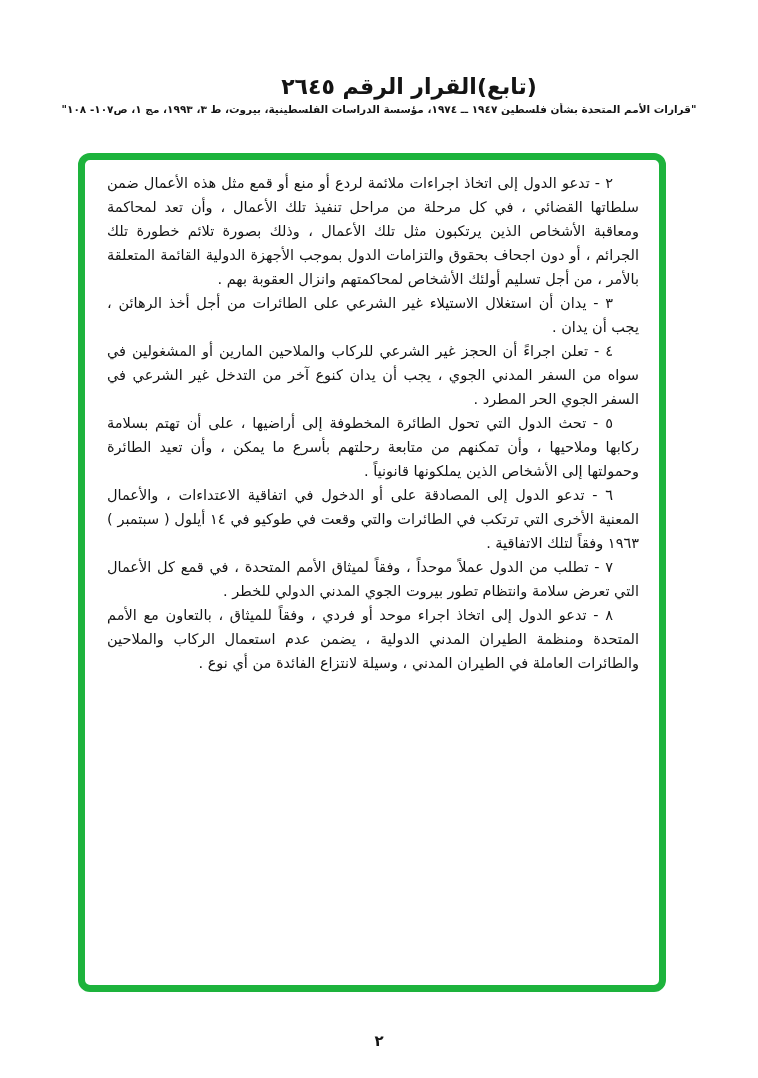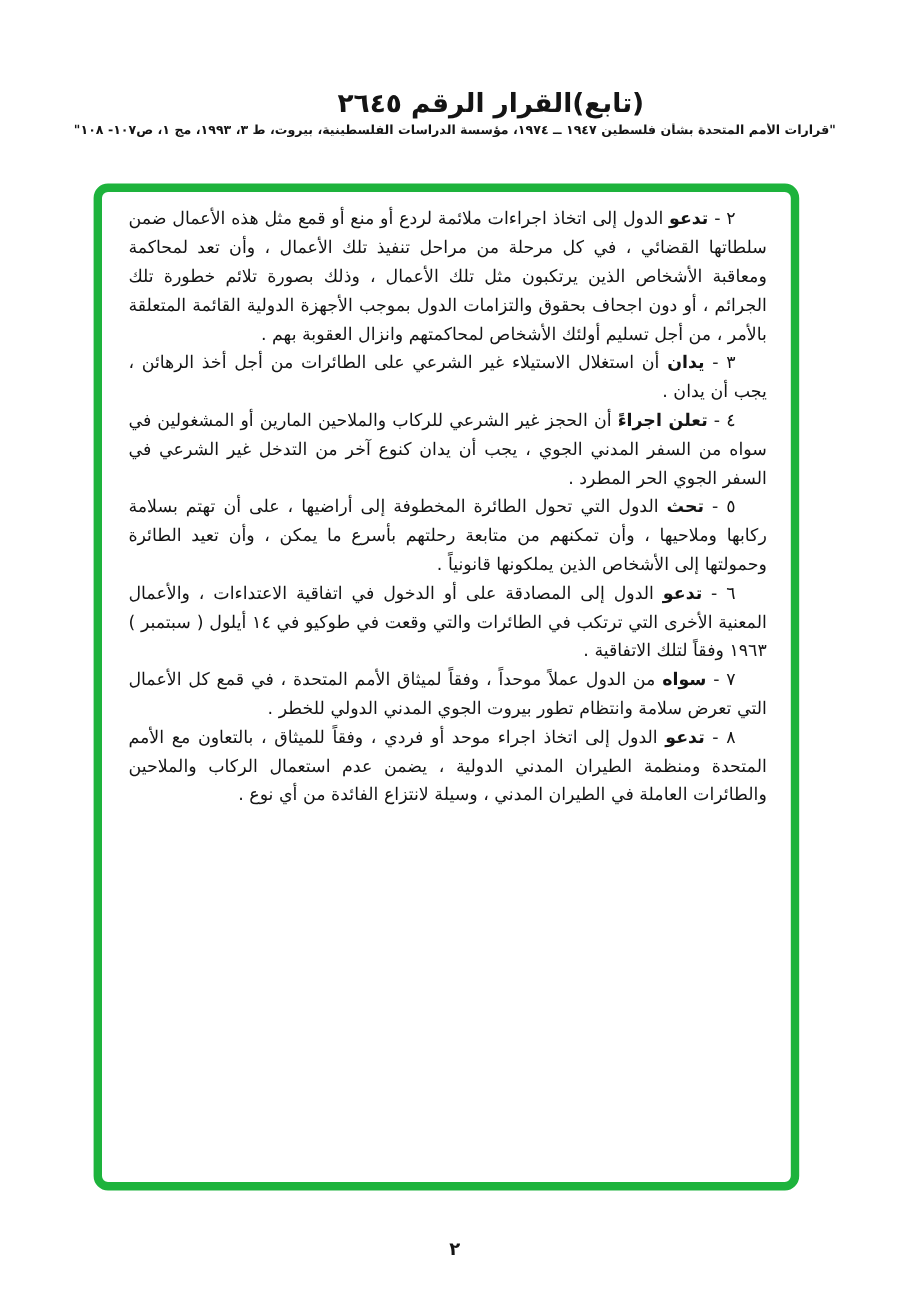--- a/index.html
+++ b/index.html
@@ -59,21 +59,21 @@
     text-align: justify;
     padding: 11px 20px 0 22px;
     font-size: 14.5px;
     line-height: 24px;
   }
   .resolution-content p {
     margin: 0;
     text-indent: 26px; 
   }
   .paragraph-keyword {
-    font-weight: bold;
+    font-weight: normal;
   }
   .page-number {
     position: absolute;
     top: 1032px;
     left: 0;
     width: 758px;
     text-align: center;
     font-weight: bold;
     font-size: 15px;
     direction: rtl;
@@ -93,21 +93,21 @@
   <p><span class="paragraph-label">٢ -</span> <span class="paragraph-keyword">تدعو</span> <span class="paragraph-text">الدول إلى اتخاذ اجراءات ملائمة لردع أو منع أو قمع مثل هذه الأعمال ضمن سلطاتها القضائي ، في كل مرحلة من مراحل تنفيذ تلك الأعمال ، وأن تعد لمحاكمة ومعاقبة الأشخاص الذين يرتكبون مثل تلك الأعمال ، وذلك بصورة تلائم خطورة تلك الجرائم ، أو دون اجحاف بحقوق والتزامات الدول بموجب الأجهزة الدولية القائمة المتعلقة بالأمر ، من أجل تسليم أولئك الأشخاص لمحاكمتهم وانزال العقوبة بهم .</span></p>
 
   <p><span class="paragraph-label">٣ -</span> <span class="paragraph-keyword">يدان</span> <span class="paragraph-text">أن استغلال الاستيلاء غير الشرعي على الطائرات من أجل أخذ الرهائن ، يجب أن يدان .</span></p>
 
   <p><span class="paragraph-label">٤ -</span> <span class="paragraph-keyword">تعلن اجراءً</span> <span class="paragraph-text">أن الحجز غير الشرعي للركاب والملاحين المارين أو المشغولين في سواه من السفر المدني الجوي ، يجب أن يدان كنوع آخر من التدخل غير الشرعي في السفر الجوي الحر المطرد .</span></p>
 
   <p><span class="paragraph-label">٥ -</span> <span class="paragraph-keyword">تحث</span> <span class="paragraph-text">الدول التي تحول الطائرة المخطوفة إلى أراضيها ، على أن تهتم بسلامة ركابها وملاحيها ، وأن تمكنهم من متابعة رحلتهم بأسرع ما يمكن ، وأن تعيد الطائرة وحمولتها إلى الأشخاص الذين يملكونها قانونياً .</span></p>
 
   <p><span class="paragraph-label">٦ -</span> <span class="paragraph-keyword">تدعو</span> <span class="paragraph-text">الدول إلى المصادقة على أو الدخول في اتفاقية الاعتداءات ، والأعمال المعنية الأخرى التي ترتكب في الطائرات والتي وقعت في طوكيو في ١٤ أيلول ( سبتمبر ) ١٩٦٣ وفقاً لتلك الاتفاقية .</span></p>
 
-  <p><span class="paragraph-label">٧ -</span> <span class="paragraph-keyword">سواه</span> <span class="paragraph-text">من الدول عملاً موحداً ، وفقاً لميثاق الأمم المتحدة ، في قمع كل الأعمال التي تعرض سلامة وانتظام تطور بيروت الجوي المدني الدولي للخطر .</span></p>
+  <p><span class="paragraph-label">٧ -</span> <span class="paragraph-keyword">تطلب</span> <span class="paragraph-text">من الدول عملاً موحداً ، وفقاً لميثاق الأمم المتحدة ، في قمع كل الأعمال التي تعرض سلامة وانتظام تطور بيروت الجوي المدني الدولي للخطر .</span></p>
 
   <p><span class="paragraph-label">٨ -</span> <span class="paragraph-keyword">تدعو</span> <span class="paragraph-text">الدول إلى اتخاذ اجراء موحد أو فردي ، وفقاً للميثاق ، بالتعاون مع الأمم المتحدة ومنظمة الطيران المدني الدولية ، يضمن عدم استعمال الركاب والملاحين والطائرات العاملة في الطيران المدني ، وسيلة لانتزاع الفائدة من أي نوع .</span></p>
 
 </div>
   </div>
 
   <div class="page-number">٢</div>
 
 </div>
 

